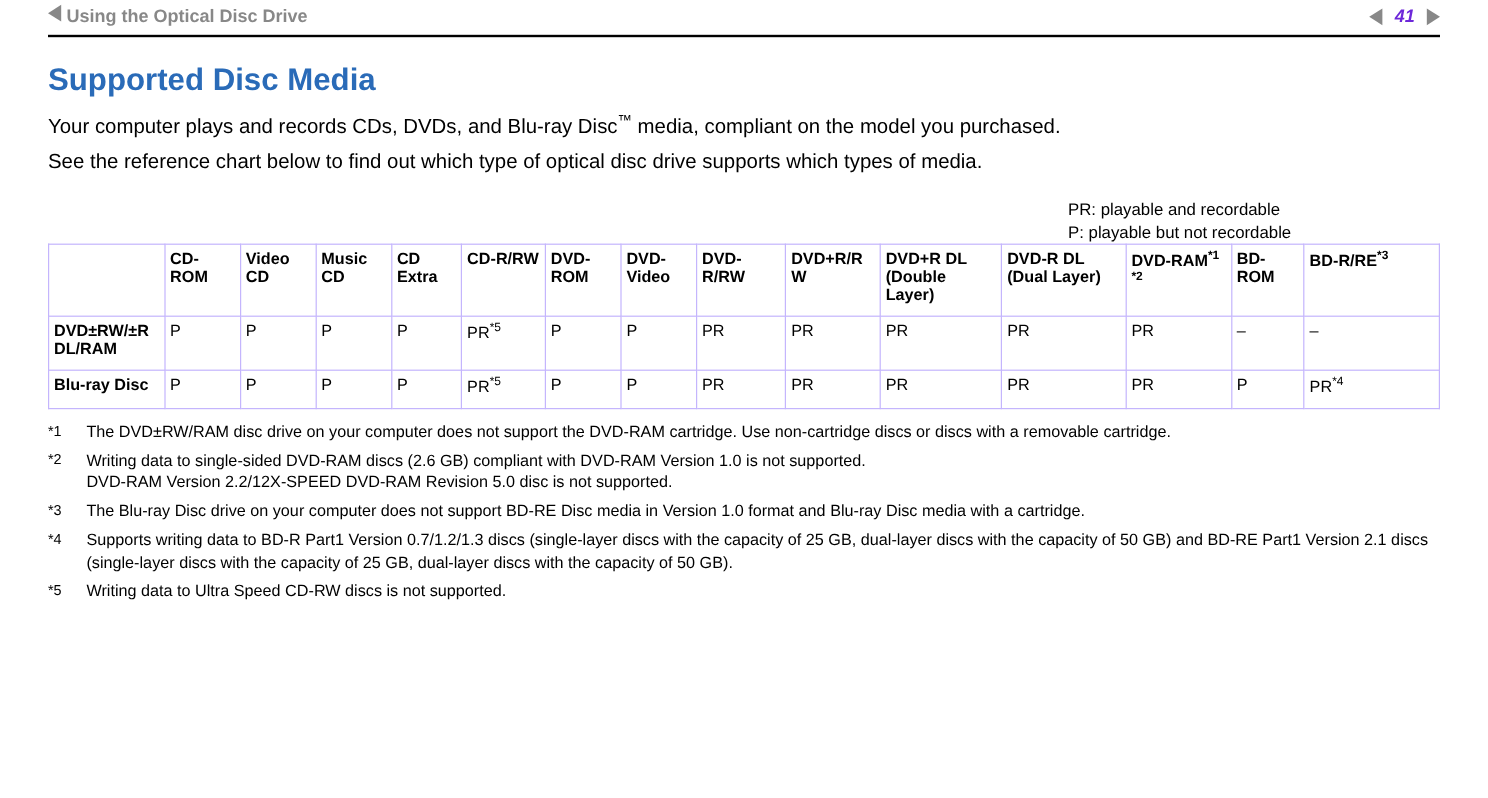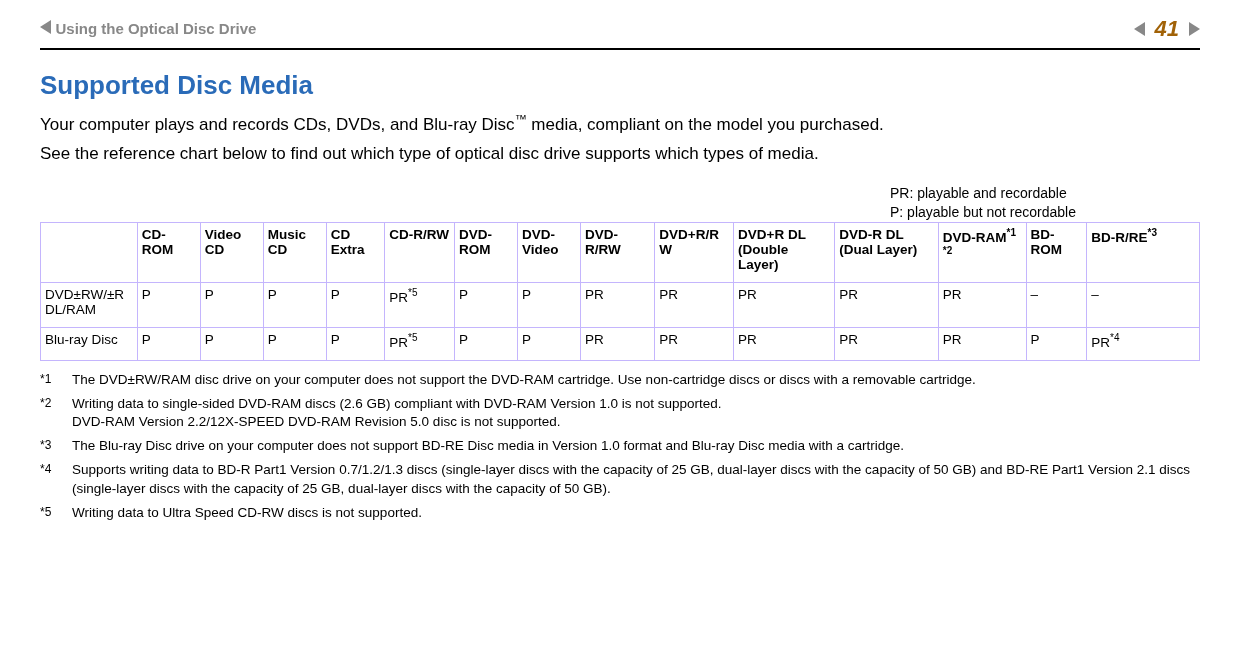--- a/index.html
+++ b/index.html
@@ -1,32 +1,32 @@
 <!DOCTYPE html>
 <html><head>
 <meta charset="utf-8">
 <style>
   html,body{margin:0;padding:0;background:#fff;font-family:Arial,Helvetica,sans-serif;color:#000;}
-  .page{width:1240px;height:665px;box-sizing:border-box;padding:12px 40px 10px 40px;position:relative;}
+  .page{width:1240px;height:665px;box-sizing:border-box;padding:0 40px 10px 40px;position:relative;}
   .topbar{display:flex;align-items:center;justify-content:space-between;padding:4px 0 0 0;}
   .bc{font-size:15px;font-weight:bold;color:#888;}
   .navgrp{display:flex;align-items:center;gap:6px;}
   .tri{width:0;height:0;border-top:7px solid transparent;border-bottom:7px solid transparent;display:inline-block;}
   .tri-l{border-right:11px solid #888;}
   .tri-r{border-left:11px solid #888;}
-  .pgnum{font-size:22px;font-style:italic;font-weight:bold;color:#a16207;padding:0 4px;}
+  .pgnum{font-size:15px;font-style:italic;font-weight:bold;color:#6d28d9;padding:0 4px;}
   hr.rule{border:none;border-top:2px solid #000;margin:6px 0 20px 0;}
   h2.title{color:#2a6bb8;font-size:26px;font-weight:bold;margin:0 0 10px 0;}
   .body{font-size:17px;line-height:1.4;margin:0 0 6px 0;}
   .tm{font-size:12px;vertical-align:super;}
   .legend{font-size:14px;line-height:1.35;text-align:left;margin:18px 0 0 0;padding-left:850px;}
   table.grid{border-collapse:collapse;width:100%;font-size:13.5px;table-layout:fixed;}
   table.grid th,table.grid td{border:1px solid #c4b5fd;padding:4px 4px 10px 4px;vertical-align:top;text-align:left;font-weight:normal;word-wrap:break-word;}
   table.grid th{font-weight:bold;}
-  table.grid td.rowh{font-weight:normal;}
+  table.grid td.rowh{font-weight:bold;}
   .sup{font-size:10px;vertical-align:super;}
   .fnotes{margin-top:10px;font-size:13.5px;}
   .fn{display:flex;gap:14px;margin:6px 0;line-height:1.35;}
   .fn .mk{min-width:18px;font-size:12px;}
   colgroup col.c0{width:86px}
   colgroup col.c1{width:56px}
   colgroup col.c2{width:56px}
   colgroup col.c3{width:56px}
   colgroup col.c4{width:52px}
   colgroup col.c5{width:62px}

